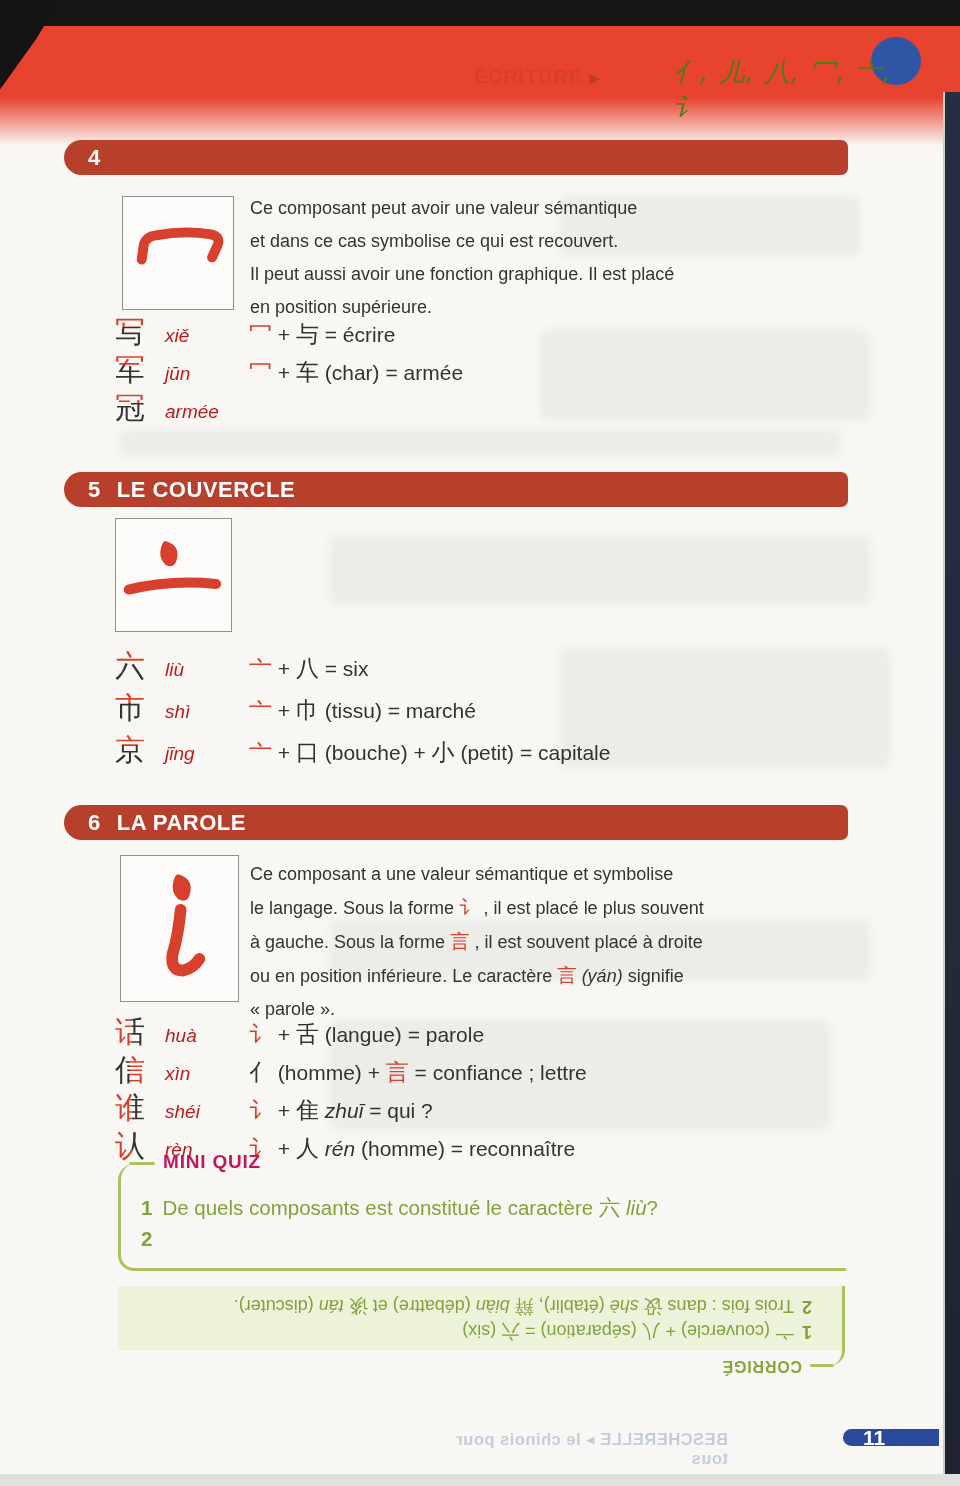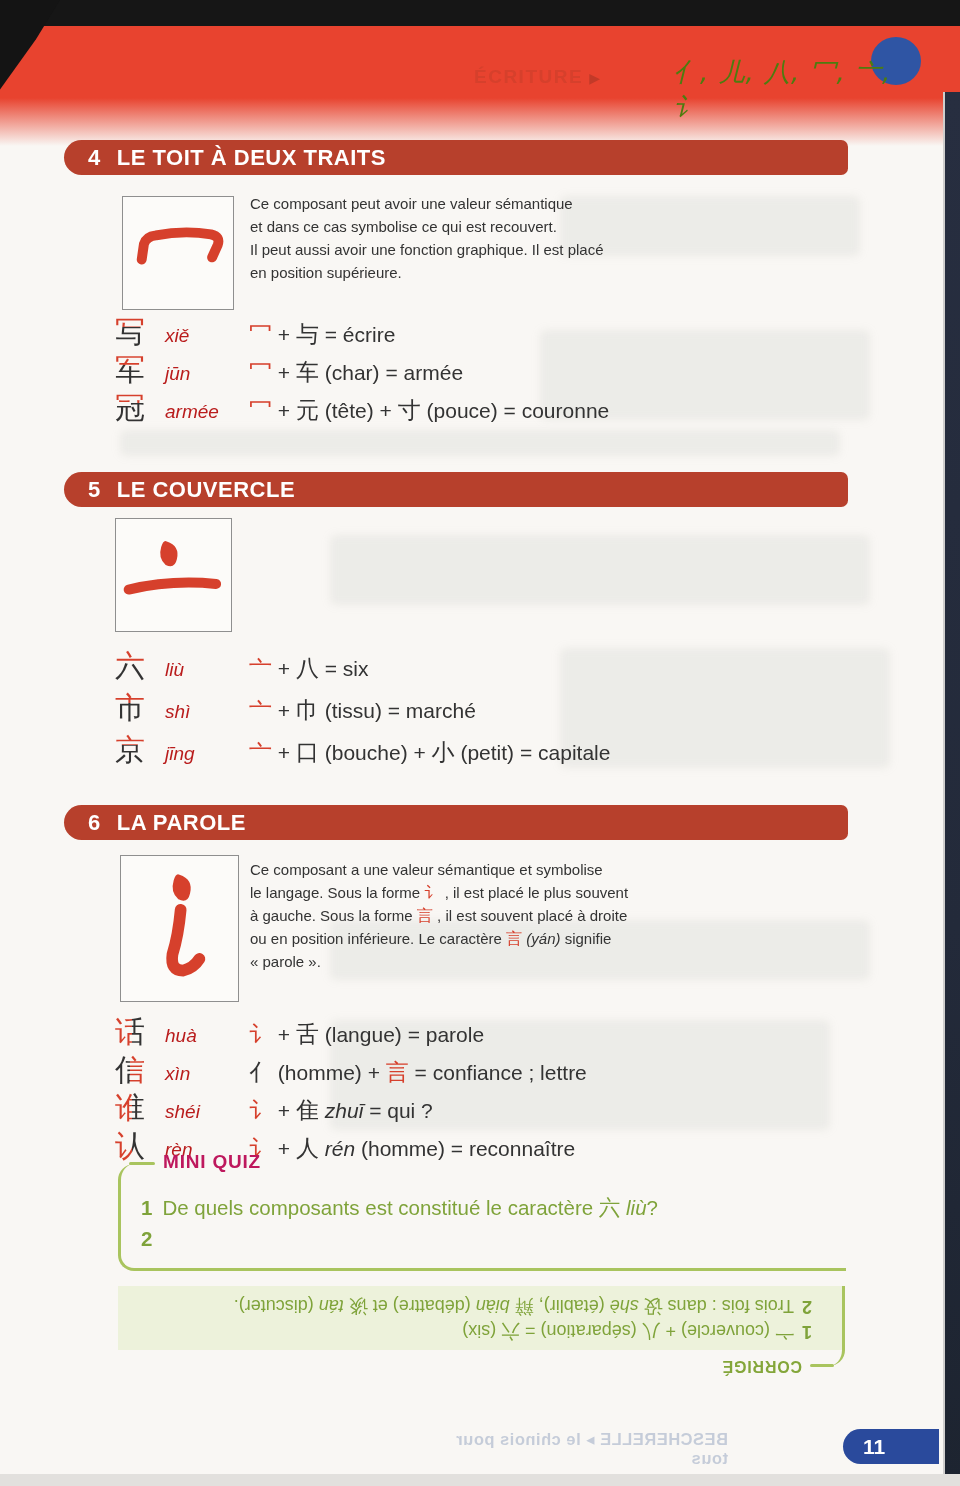--- a/index.html
+++ b/index.html
@@ -36,21 +36,21 @@
   .banner{position:absolute;left:64px;width:784px;height:35px;background:#b7402c;
           border-radius:18px 7px 7px 18px;color:#fff;display:flex;align-items:center;
           font-weight:700;font-size:22px;letter-spacing:.5px;}
   .banner .num{margin:0 16px 0 24px;}
 
   
   .rad-box{position:absolute;background:#fcfbf9;border:1.5px solid #8f8f8f;}
   .rad-box svg{width:100%;height:100%;}
 
   
-  .desc{position:absolute;left:250px;color:#333;font-size:15px;line-height:23px;
+  .desc{position:absolute;left:250px;color:#333;font-size:18px;line-height:33px;
         white-space:pre-line;}
   .run{white-space:pre-line;}
   .run-red{color:#d6402c;font-family:"DejaVu Sans",sans-serif;font-size:1.08em;}
   .run-i{font-style:italic;margin-top:30px;}
   .run-cjk{font-family:"DejaVu Sans",sans-serif;font-size:1.08em;}
 
   
   .examples{position:absolute;left:115px;width:740px;}
   .ex-row{display:flex;align-items:baseline;}
   .ex-char{width:50px;font-size:30px;color:#333;font-family:"DejaVu Sans",sans-serif;}
@@ -88,21 +88,21 @@
              letter-spacing:.8px;color:#84a63a;}
   .cor-body{position:absolute;top:16px;left:0;right:0;background:#edf2db;
             padding:6px 14px 8px 30px;}
   .cor-row{display:flex;gap:8px;font-size:18px;line-height:24px;}
   .cor-num{font-weight:700;}
 
   
   .ghost-footer{position:absolute;left:418px;top:1430px;width:310px;
                 transform:scale(-1,1);color:#93a3bf;opacity:.5;font-weight:700;
                 font-size:16.5px;letter-spacing:.5px;filter:blur(.4px);}
-  .page-badge{position:absolute;left:843px;top:1429px;width:96px;height:35px;background:#2a4a9c;
+  .page-badge{position:absolute;left:843px;top:1429px;width:96px;height:17px;background:#2a4a9c;
               border-radius:18px 0 0 18px;color:#fff;font-weight:700;font-size:21px;
               display:flex;align-items:center;padding-left:20px;box-sizing:border-box;}
 
   
   .smudge{position:absolute;background:rgba(150,160,145,.12);filter:blur(4px);border-radius:6px;}
 </style>
 </head>
 <body>
 
 <div class="page">
@@ -121,21 +121,20 @@
   <div class="smudge" style="left:560px;top:196px;width:300px;height:60px"></div>
   <div class="smudge" style="left:540px;top:330px;width:330px;height:90px"></div>
   <div class="smudge" style="left:120px;top:430px;width:720px;height:26px"></div>
   <div class="smudge" style="left:330px;top:535px;width:540px;height:70px"></div>
   <div class="smudge" style="left:560px;top:648px;width:330px;height:120px"></div>
   <div class="smudge" style="left:330px;top:920px;width:540px;height:60px"></div>
   <div class="smudge" style="left:330px;top:1020px;width:500px;height:110px"></div>
 
   <div class="banner" style="top:140px">
     <span class="num">4</span>
-    <span>LE TOIT À DEUX TRAITS</span>
   </div>
   <div class="rad-box" style="left:122px;top:196px;width:110px;height:112px">
     <svg viewBox="0 0 100 100">
       <path d="M17 56 L19 42 Q21 35 30 34 Q55 29 80 33 Q89 35 86 43 L81 54" fill="none" stroke="#d6402c" stroke-width="9" stroke-linecap="round" stroke-linejoin="round"></path>
     </svg>
   </div>
   <div class="desc" style="top:192px;width:610px">Ce composant peut avoir une valeur sémantique
 et dans ce cas symbolise ce qui est recouvert.
 Il peut aussi avoir une fonction graphique. Il est placé
 en position supérieure.</div>
@@ -146,21 +145,20 @@
         <span class="ex-formula"><span class="run run-red">冖</span><span class="run run-p"> + </span><span class="run run-cjk">与</span><span class="run run-p"> = écrire</span></span>
       </div>
       <div class="ex-row" style="height: 38px;">
         <span class="ex-char tone-top">军</span>
         <span class="ex-pinyin">jūn</span>
         <span class="ex-formula"><span class="run run-red">冖</span><span class="run run-p"> + </span><span class="run run-cjk">车</span><span class="run run-p"> (char) = armée</span></span>
       </div>
       <div class="ex-row" style="height: 38px;">
         <span class="ex-char tone-top">冠</span>
         <span class="ex-pinyin">armée</span>
-        <span class="ex-formula"><span class="run run-red">冖</span><span class="run run-p"> + </span><span class="run run-cjk">元</span><span class="run run-p"> (tête) + </span><span class="run run-cjk">寸</span><span class="run run-p"> (pouce) = couronne</span></span>
       </div>
     </div>
 
   <div class="banner" style="top:472px">
     <span class="num">5</span>
     <span>LE COUVERCLE</span>
   </div>
   <div class="rad-box" style="left:115px;top:518px;width:115px;height:112px">
     <svg viewBox="0 0 100 100">
       <path d="M44 20 Q56 24 53 36 Q51 45 43 41 Q36 35 39 25 Q41 18 44 20 Z" fill="#d6402c"></path>

